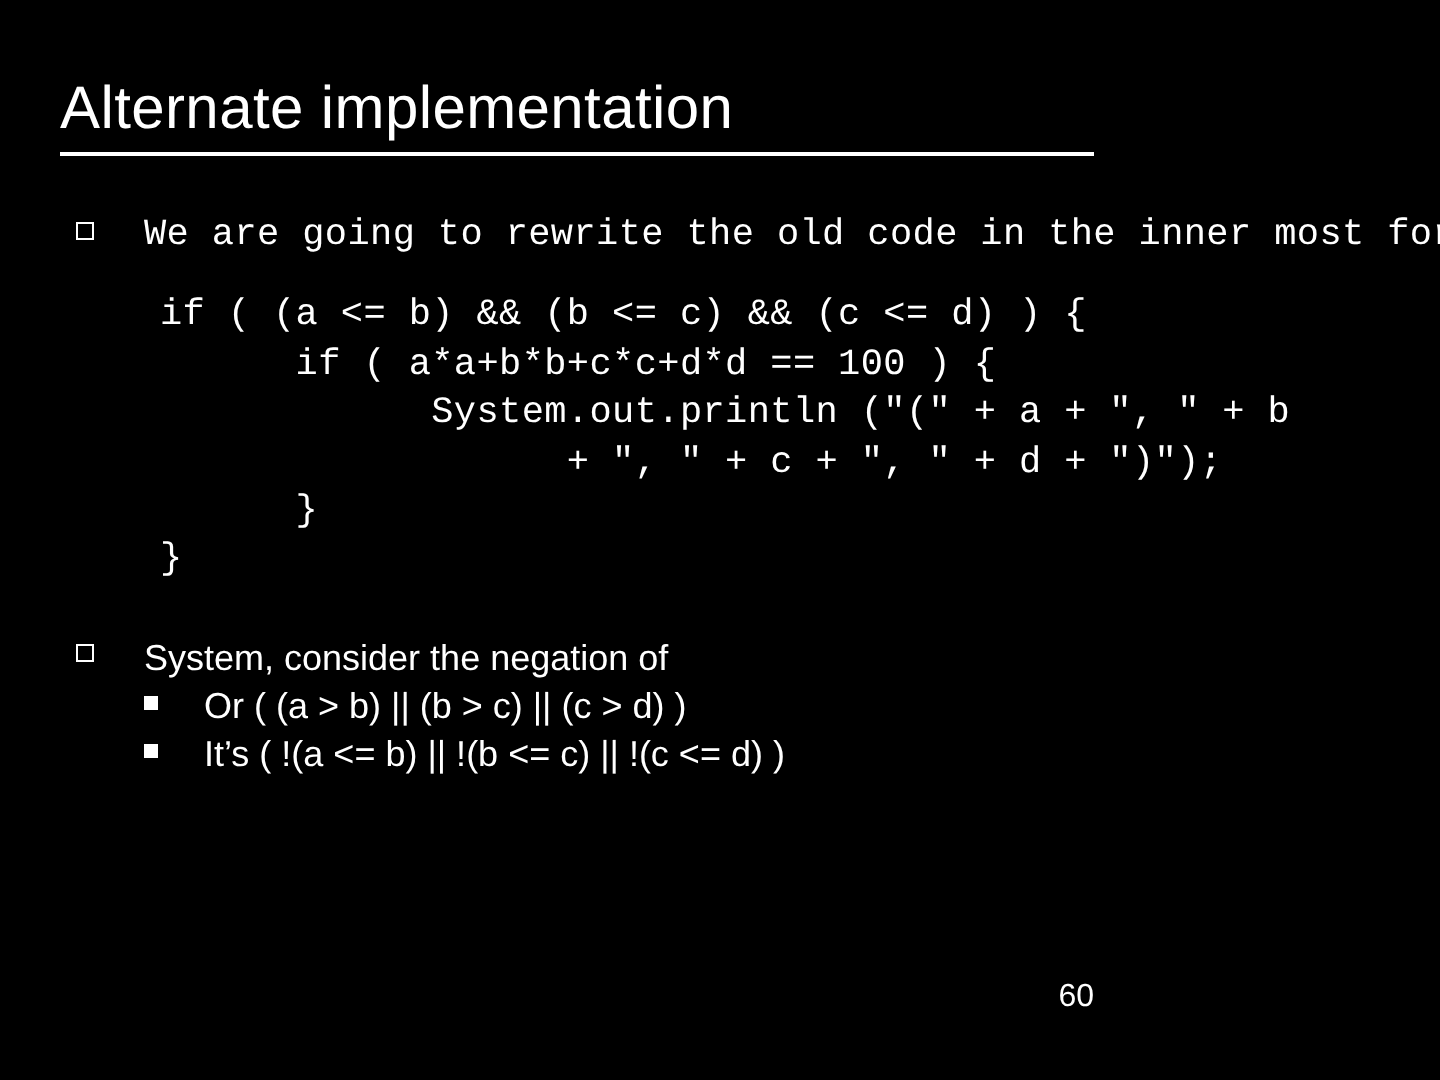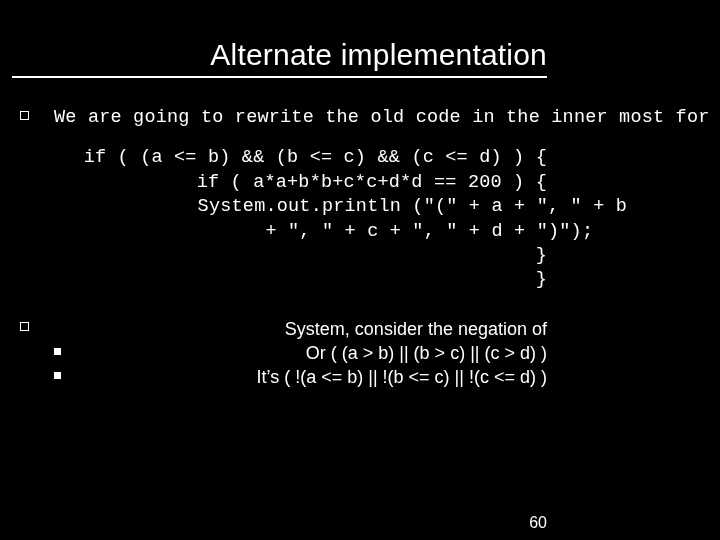--- a/index.html
+++ b/index.html
@@ -1,51 +1,51 @@
 <!DOCTYPE html>
 <html><head>
 <meta charset="utf-8">
 <style>
   * { margin: 0; padding: 0; box-sizing: border-box; }
   html, body { width: 720px; height: 540px; background: #000; color: #fff; font-family: Verdana, Geneva, sans-serif; overflow: hidden; }
-  .slide { width: 575px; height: 540px; padding: 38px 28px 20px 12px; position: relative; text-align: right; }
+  .slide { width: 575px; height: 540px; padding: 38px 28px 20px 30px; position: relative; }
   .title { font-family: Verdana, Geneva, sans-serif; font-size: 30px; font-weight: 400; color: #fff; border-bottom: 2px solid #fff; padding-bottom: 4px; margin-bottom: 28px; letter-spacing: 0.2px; }
   .content { padding-left: 8px; }
   .row { display: flex; align-items: flex-start; margin-bottom: 0; }
   .bullet-col { width: 34px; flex: 0 0 34px; display: flex; justify-content: flex-start; padding-top: 5px; }
   .sq-open { width: 9px; height: 9px; border: 1.5px solid #fff; background: transparent; }
   .sq-fill { width: 7px; height: 7px; background: #fff; }
   .text-col { flex: 1; font-size: 18px; line-height: 1.35; }
   .mono { font-family: "Courier New", Courier, monospace; font-size: 18.5px; line-height: 1.32; white-space: pre; color: #fff; letter-spacing: 0.2px; }
   .block-intro { margin-bottom: 16px; }
   .block-code { margin-left: 42px; margin-bottom: 24px; }
   .block-neg { }
   .neg-sub { padding-left: 34px; }
   .neg-sub .row .bullet-col { width: 30px; flex: 0 0 30px; padding-top: 7px; }
-  .page-num { position: absolute; right: 28px; bottom: 8px; font-size: 16px; color: #fff; }
+  .page-num { position: absolute; right: 28px; bottom: 32px; font-size: 16px; color: #fff; }
 </style>
 </head>
 <body>
 
 <div class="slide">
 
   <h1 class="title">Alternate implementation</h1>
 
   <div class="content">
 
     <div class="row block-intro">
       <div class="bullet-col">
           <div class="sq-open"></div>
         </div>
       <div class="text-col mono">We are going to rewrite the old code in the inner most for loop:</div>
     </div>
 
     <div class="block-code">
       <div class="mono">if ( (a &lt;= b) &amp;&amp; (b &lt;= c) &amp;&amp; (c &lt;= d) ) {</div>
-      <div class="mono">      if ( a*a+b*b+c*c+d*d == 200 ) {</div>
+      <div class="mono">      if ( a*a+b*b+c*c+d*d == 100 ) {</div>
       <div class="mono">            System.out.println ("(" + a + ", " + b</div>
       <div class="mono">                  + ", " + c + ", " + d + ")");</div>
       <div class="mono">      }</div>
       <div class="mono">}</div>
     </div>
 
     <div class="block-neg">
       <div class="row">
         <div class="bullet-col">
             <div class="sq-open"></div>

